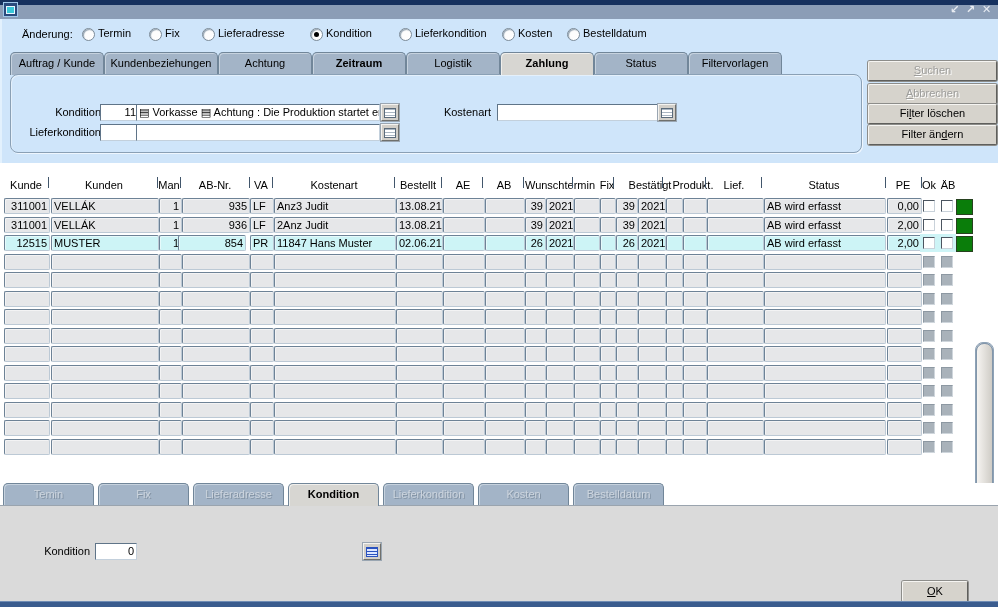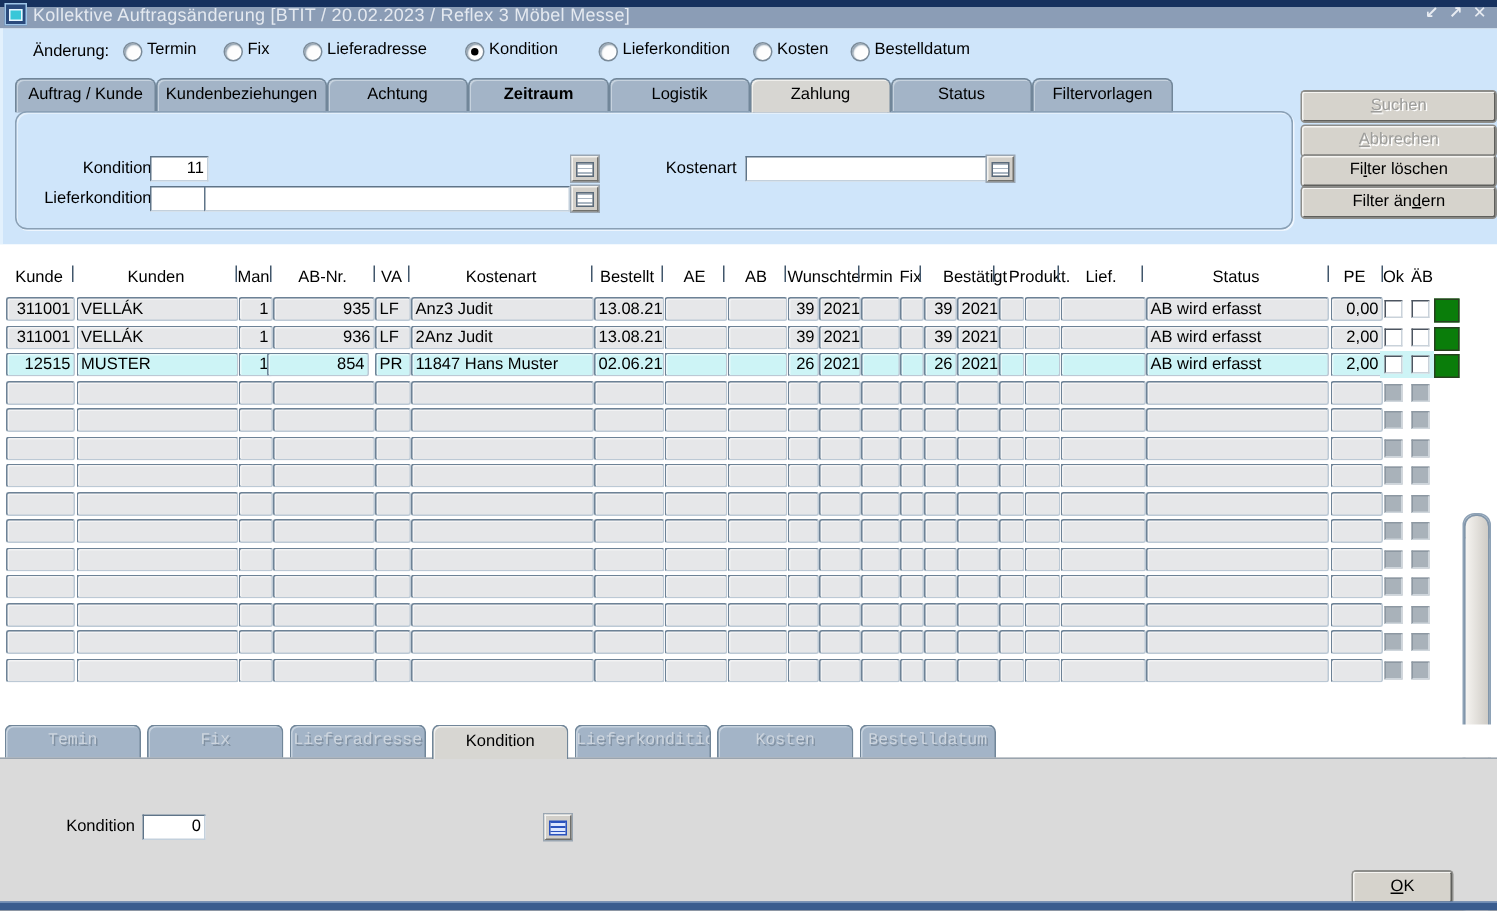--- a/index.html
+++ b/index.html
@@ -19,22 +19,22 @@
   #aenderung-label{position:absolute;left:20px;top:2px;}
   .radio-opt{position:absolute;top:0;height:16px;}
   .radio-circle{position:absolute;left:0;top:2px;width:11px;height:11px;border-radius:50%;background:#fdfdfd;
      border:1px solid #7a8a98;box-shadow:inset 1px 1px 1px #94a4b2, inset -1px -1px 1px #ffffff;}
   .radio-circle.sel:before{content:"";position:absolute;left:3px;top:3px;width:5px;height:5px;border-radius:50%;background:#000;}
   .radio-label{position:absolute;left:16px;top:1px;white-space:nowrap;}
   
   .tab{position:absolute;height:22px;line-height:21px;text-align:center;
        background:#a3b4c7;border:1px solid #718699;border-bottom:none;border-radius:5px 5px 0 0;
        box-shadow:inset 1px 1px 0 #c6d2de;white-space:nowrap;overflow:hidden;cursor:default;}
-  .tab.active{background:#d7d6d2;box-shadow:inset 1px 1px 0 #f0efec;z-index:3;}
-  .tab.dim{color:#cdd5de;text-shadow:1px 1px 0 #8191a2;font-family:Liberation Mono, monospace;}
+  .tab.active{background:#d7d6d2;box-shadow:inset 1px 1px 0 #f0efec;z-index:3;font-weight:bold;}
+  .tab.dim{color:#cdd5de;text-shadow:1px 1px 0 #8191a2;}
   #toptabs{position:absolute;left:0;top:33px;width:998px;height:23px;}
   
   #filterframe{position:absolute;left:8px;top:55px;width:850px;height:77px;border:1px solid #8aa0b5;
       border-radius:8px;box-shadow:1px 1px 0 #eef6fe, inset 1px 1px 0 #e4f0fb;}
   .flabel{position:absolute;text-align:right;white-space:nowrap;}
   .fld{position:absolute;background:#fff;border:1px solid #92a6ba;border-top-color:#5f7488;border-left-color:#5f7488;
        border-bottom-color:#c3d0dc;border-right-color:#c3d0dc;height:15px;line-height:15px;padding:0 2px;
        white-space:nowrap;overflow:hidden;}
   .fld.num{text-align:right;}
   .lovbtn{position:absolute;width:16px;height:15px;background:#d2cfc9;border:1px solid;
@@ -73,21 +73,20 @@
   #botpanel{position:absolute;left:0;top:505px;width:998px;height:96px;background:#dadada;border-top:1px solid #9aa4ae;}
   #botstrip{position:absolute;left:0;top:601px;width:998px;height:6px;background:#3a5c8e;border-top:1px solid #6f8cb4;}
 </style>
 </head>
 <body>
 
 <div id="win">
 
   <div id="titlebar">
     <div id="titleicon"></div>
-    <div id="titletext">Kollektive Auftragsänderung   [BTIT / 20.02.2023 / Reflex 3 Möbel Messe]</div>
     <div class="wctl" style="right:36px;">↙</div>
     <div class="wctl" style="right:20px;">↗</div>
     <div class="wctl" style="right:4px;">✕</div>
   </div>
 
   <div id="upper">
     <div class="radio-row">
       <span id="aenderung-label">Änderung:</span>
       <span id="radio-opts"></span>
     <span class="radio-opt" style="left: 80px; width: 110px;">
@@ -118,20 +117,21 @@
         <div class="tab" style="left: 216px; width: 92px; top: 0px;">Achtung</div>
         <div class="tab" style="left: 310px; width: 92px; top: 0px; font-weight: bold;">Zeitraum</div>
         <div class="tab" style="left: 404px; width: 92px; top: 0px;">Logistik</div>
         <div class="tab active" style="left: 498px; width: 92px; top: 0px;">Zahlung</div>
         <div class="tab" style="left: 592px; width: 92px; top: 0px;">Status</div>
         <div class="tab" style="left: 686px; width: 92px; top: 0px;">Filtervorlagen</div>
       </div>
     <div id="filterframe">
       <span class="flabel" style="left:18px;top:31px;width:72px;">Kondition</span>
       <div class="fld num" style="left:89px;top:29px;width:33px;">11</div>
+      <div class="fld" style="left:125px;top:29px;width:238px;">▤ Vorkasse ▤ Achtung : Die Produktion startet er</div>
       <div class="lovbtn" style="left:370px;top:29px;">
           <div class="lovico"></div>
         </div>
       <span class="flabel" style="left:18px;top:51px;width:72px;">Lieferkondition</span>
       <div class="fld num" style="left:89px;top:49px;width:33px;"></div>
       <div class="fld" style="left:125px;top:49px;width:238px;"></div>
       <div class="lovbtn" style="left:370px;top:49px;">
           <div class="lovico"></div>
         </div>
       <span class="flabel" style="left:400px;top:31px;width:80px;">Kostenart</span>

